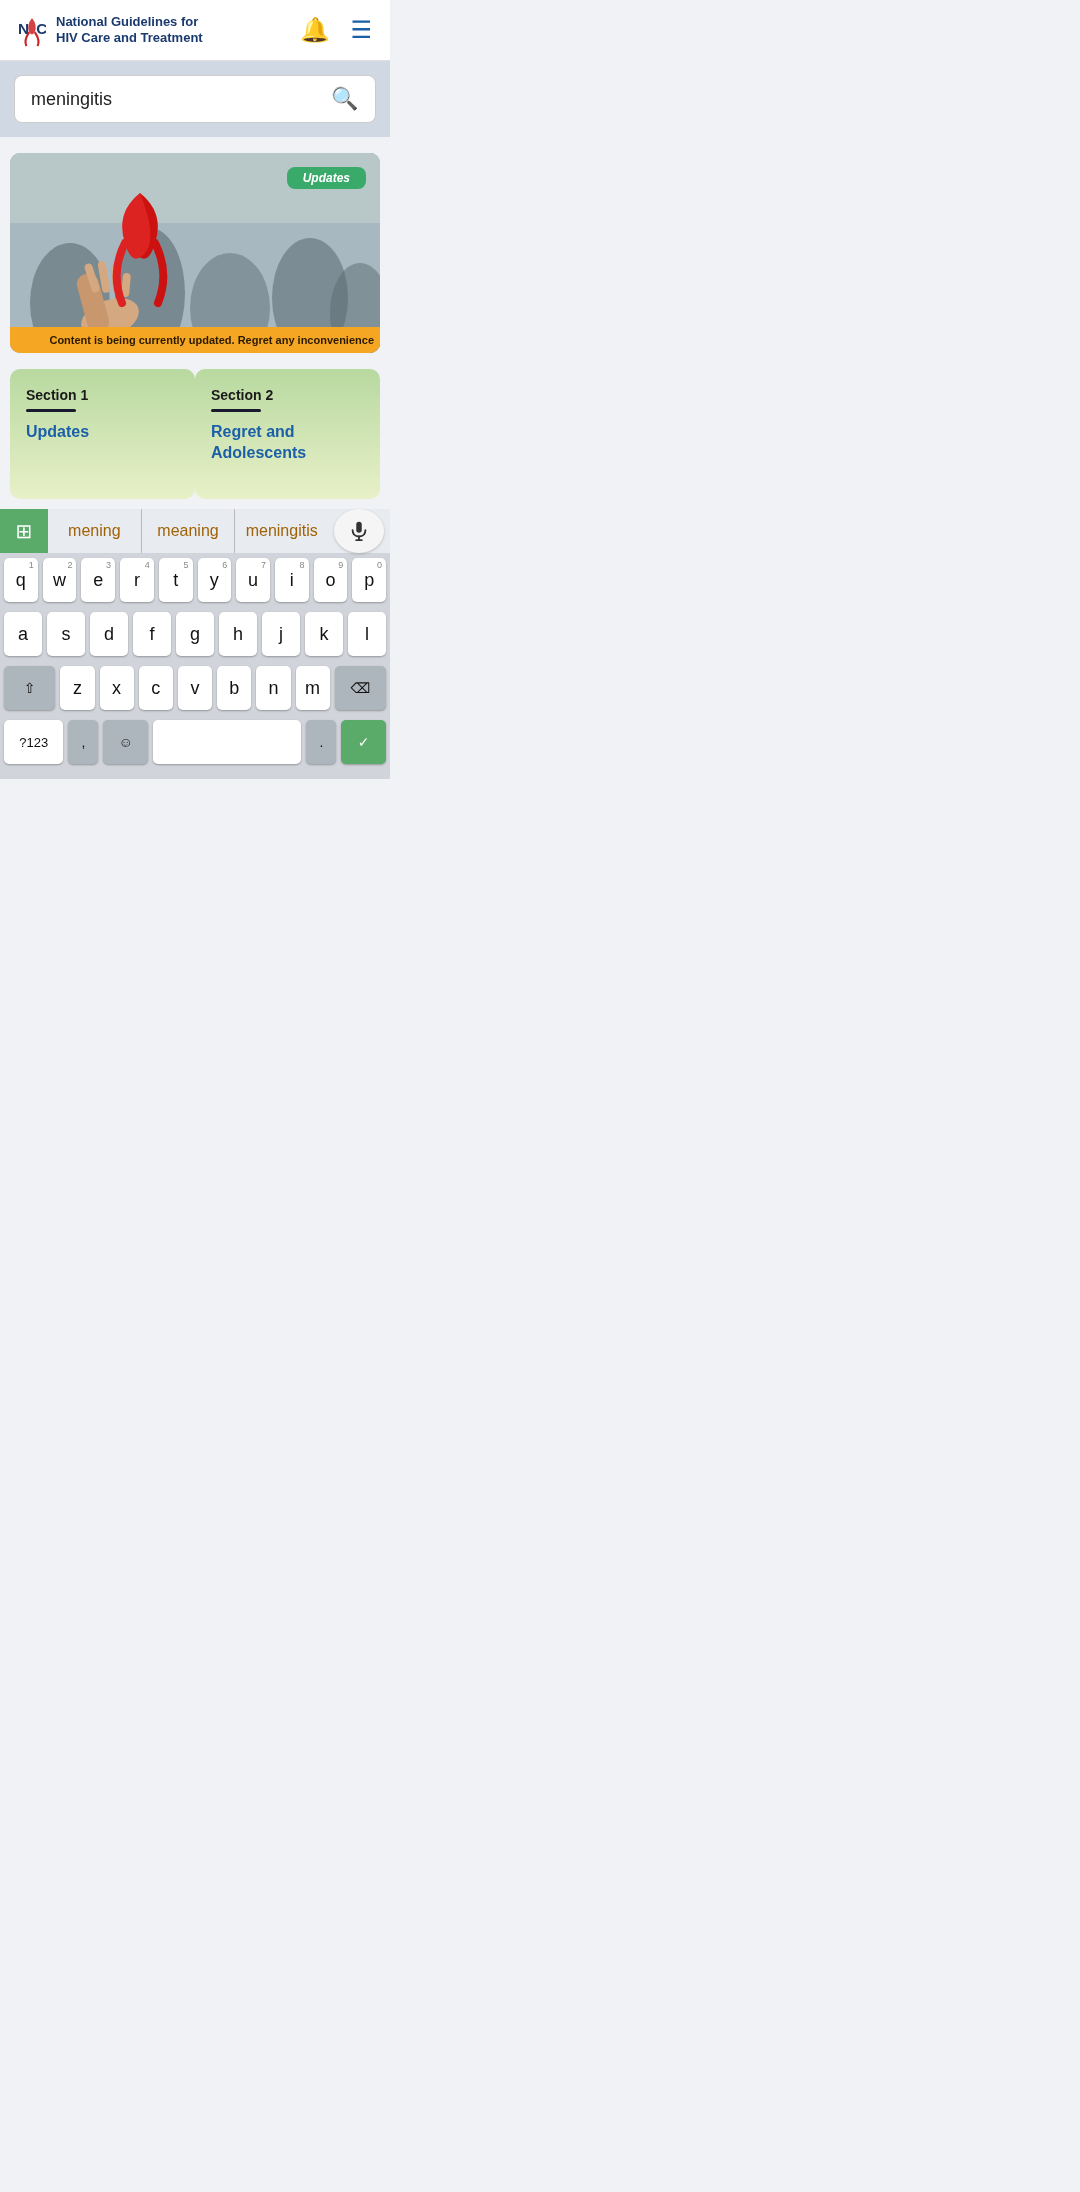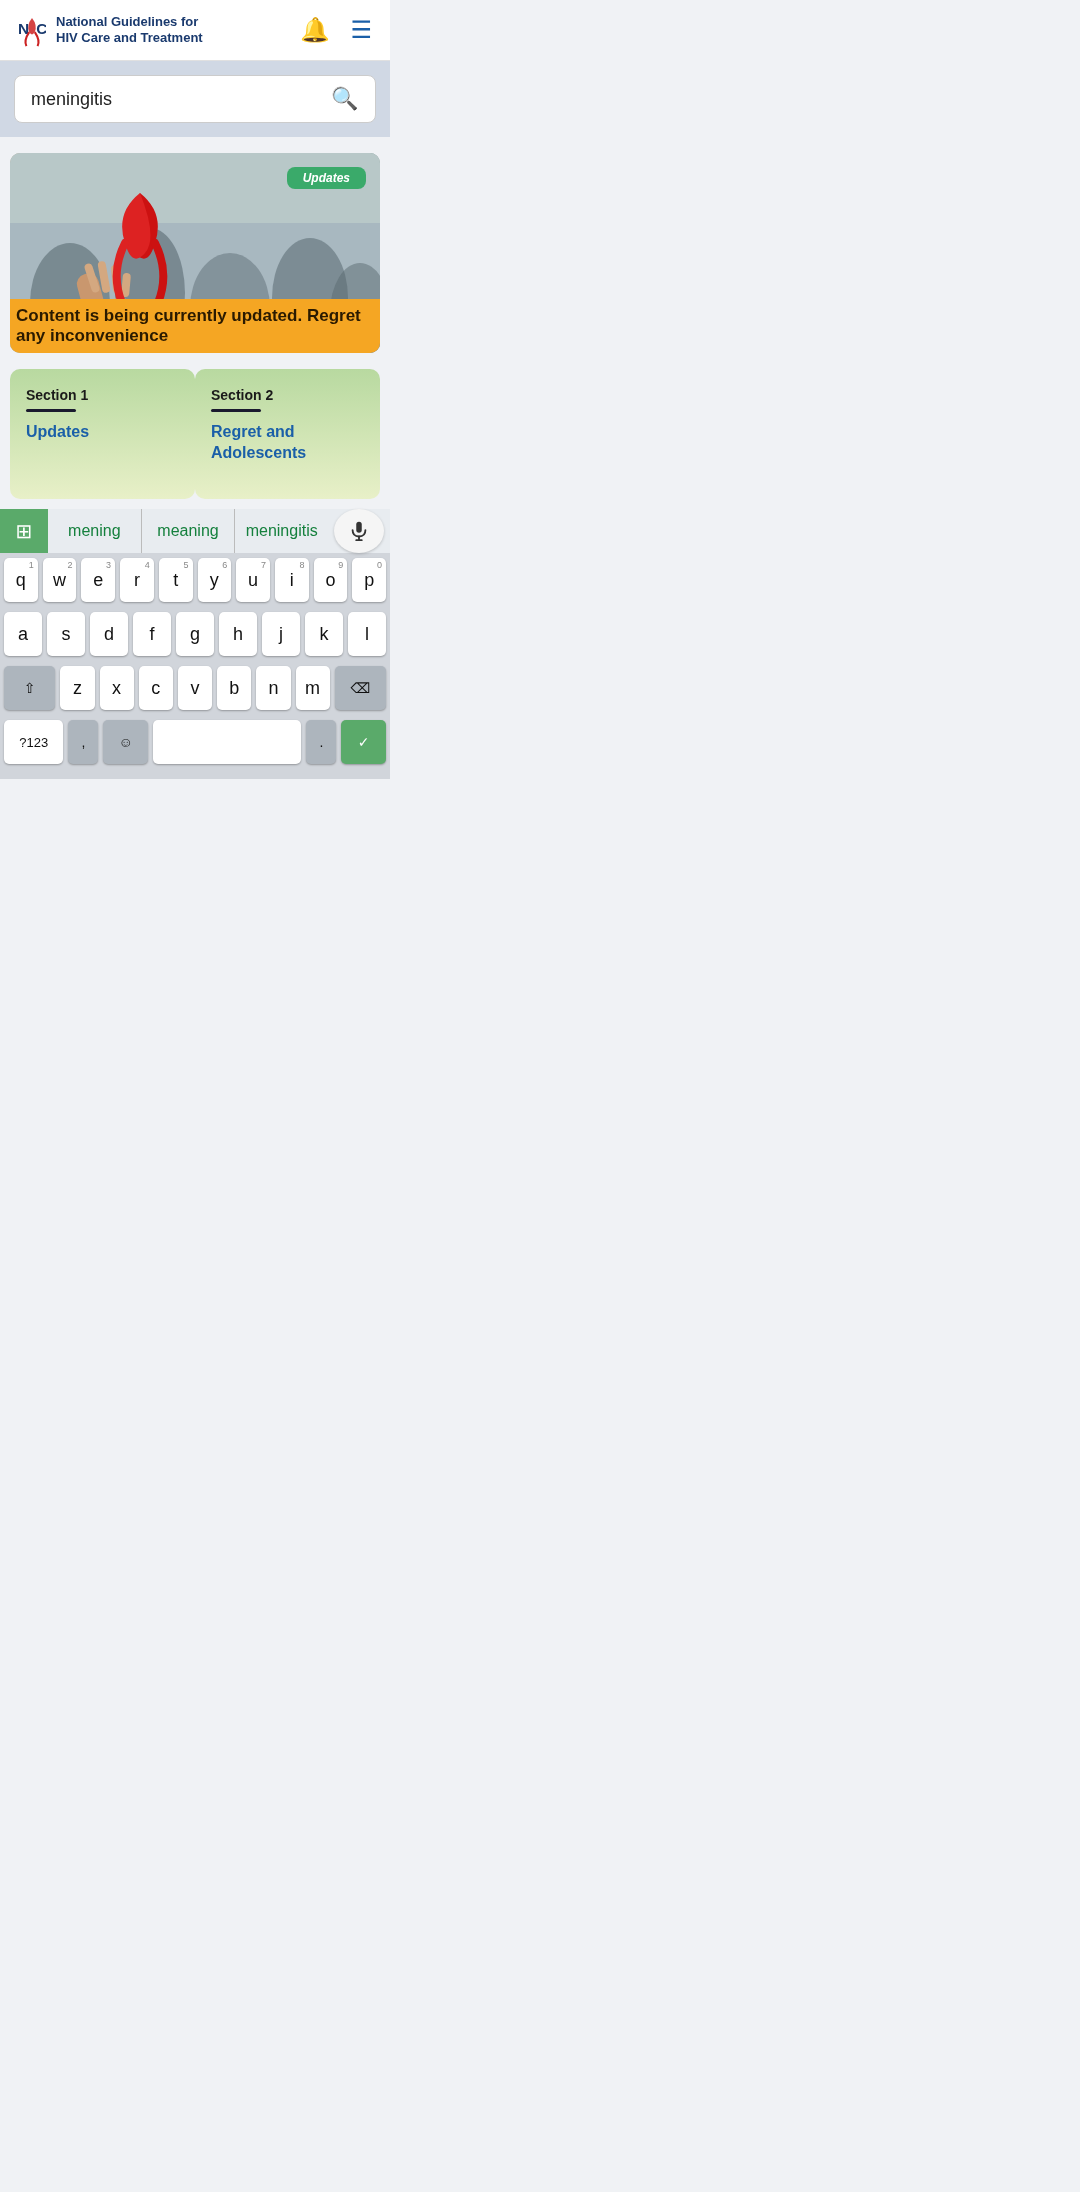--- a/index.html
+++ b/index.html
@@ -101,23 +101,23 @@
       padding: 4px 16px;
       border-radius: 8px;
     }
     .banner-notice {
       position: absolute;
       bottom: 0;
       left: 0;
       right: 0;
       background: #f5a623;
       color: #2a1a00;
-      font-size: 17px;
+      font-size: 11px;
       font-weight: 700;
-      text-align: left;
+      text-align: right;
       padding: 7px 6px;
     }
 
     
     .sections-grid {
       display: grid;
       grid-template-columns: 1fr 1fr;
       margin: 15px 10px 10px;
     }
     .section-card {
@@ -177,21 +177,21 @@
     .suggest-words {
       display: flex;
       flex: 1;
       align-items: center;
       height: 100%;
     }
     .suggest-word {
       flex: 1;
       text-align: center;
       font-size: 16px;
-      color: #15803d;
+      color: #a16207;
       padding: 0 6px;
       height: 100%;
       display: flex;
       align-items: center;
       justify-content: center;
       border-right: 1px solid #bbb;
       cursor: pointer;
     }
     .suggest-word:last-child { border-right: none; }
     .suggest-mic-btn {

